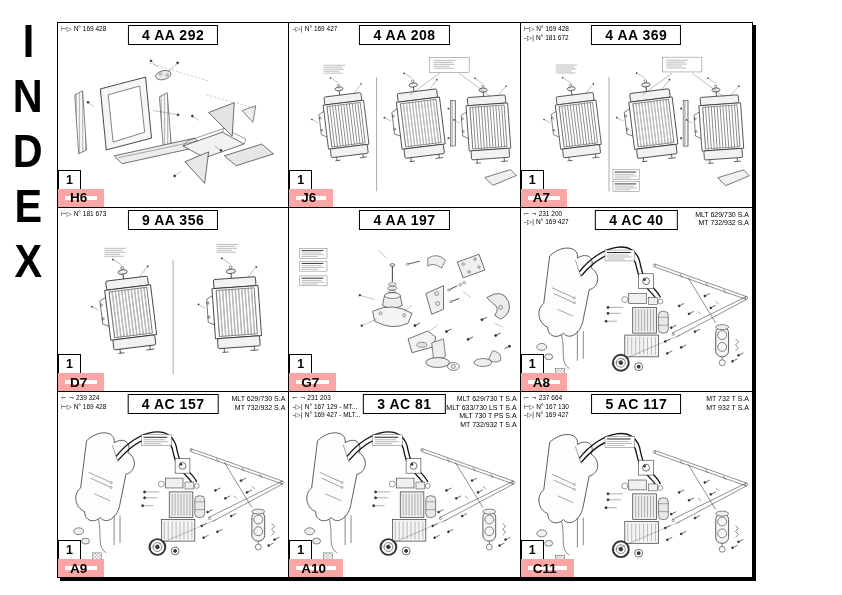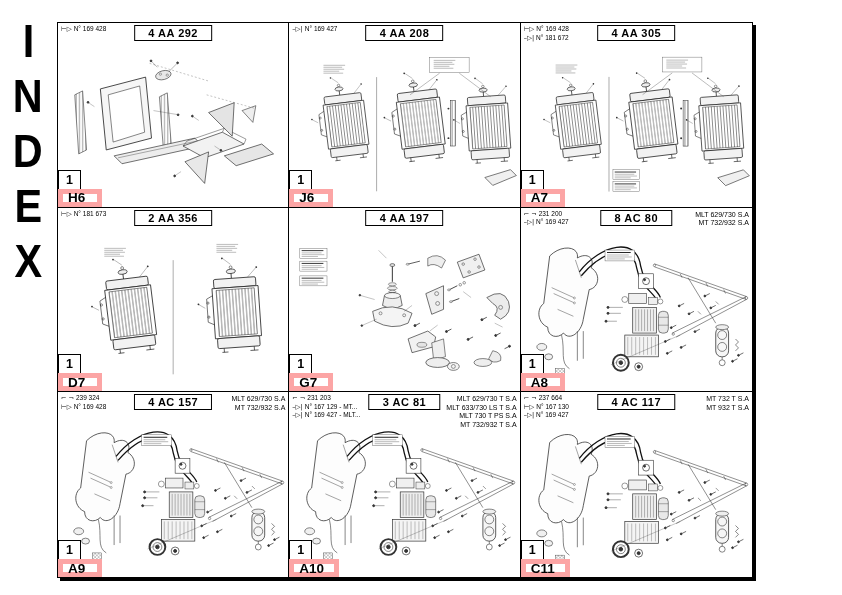--- a/index.html
+++ b/index.html
@@ -21,36 +21,36 @@
   .panel:nth-child(3n){border-right:none;}
   .panel:nth-child(n+7){border-bottom:none;}
 
   
   .refs{position:absolute;left:3px;top:2px;font-size:6.5px;line-height:8.5px;
         white-space:nowrap;z-index:3;}
   .ref-line{display:flex;align-items:center;gap:2px;}
   .ref-icon{font-family:"DejaVu Sans",sans-serif;font-size:6.5px;color:#000;}
   .code-box{position:absolute;left:50%;top:2px;transform:translateX(-50%);
             border:1px solid #000;background:#fff;padding:1px 13px;
-            font-size:11px;font-weight:bold;letter-spacing:.5px;
+            font-size:14px;font-weight:bold;letter-spacing:.5px;
             white-space:nowrap;z-index:3;}
   .models{position:absolute;right:3px;top:3px;text-align:right;font-size:7px;
           line-height:8.5px;white-space:nowrap;z-index:3;}
 
   
   .art{position:absolute;left:1px;top:24px;width:calc(100% - 2px);
        height:calc(100% - 25px);z-index:1;}
 
   
   .sheet-box{position:absolute;left:0;bottom:17px;width:23px;height:20px;
              border:1px solid #000;background:#fff;display:flex;align-items:center;
              justify-content:center;font-size:12.5px;font-weight:bold;z-index:4;
              box-sizing:border-box;}
   .gridref-box{position:absolute;left:0;bottom:0;min-width:44px;height:18px;
-               border:5px solid #fca5a5;background:#fff;display:flex;align-items:center;
+               border:7px solid #fca5a5;background:#fff;display:flex;align-items:center;
                padding:0 10px 0 5px;font-size:13.5px;font-weight:bold;z-index:4;
                box-sizing:border-box;width:fit-content;}
 </style>
 </head>
 <body>
 
 <svg width="0" height="0" style="position:absolute" aria-hidden="true">
 <defs>
   <pattern id="hatch" width="3.2" height="8" patternUnits="userSpaceOnUse">
     <path d="M1.6,0 V8" stroke="#555" stroke-width="0.7"></path>
@@ -309,36 +309,36 @@
     <div class="refs">
       <div class="ref-line">
           <span class="ref-icon">⊢▷</span>
           <span>N° 169 428</span>
         </div>
       <div class="ref-line">
           <span class="ref-icon">–▷|</span>
           <span>N° 181 672</span>
         </div>
     </div>
-    <div class="code-box"><span>4 AA 305</span></div>
+    <div class="code-box"><span>4 AA 369</span></div>
     <svg class="art" viewBox="0 0 232 152" preserveAspectRatio="xMidYMid meet">
         <use href="#art-rad3b"></use>
       </svg>
     <div class="sheet-box">1</div>
     <div class="gridref-box">A7</div>
   </div>
 
   <div class="panel">
     <div class="refs">
       <div class="ref-line">
           <span class="ref-icon">⊢▷</span>
           <span>N° 181 673</span>
         </div>
     </div>
-    <div class="code-box"><span>2 AA 356</span></div>
+    <div class="code-box"><span>9 AA 356</span></div>
     <svg class="art" viewBox="0 0 232 152" preserveAspectRatio="xMidYMid meet">
         <use href="#art-rad2"></use>
       </svg>
     <div class="sheet-box">1</div>
     <div class="gridref-box">D7</div>
   </div>
 
   <div class="panel">
     <div class="code-box"><span>4 AA 197</span></div>
     <svg class="art" viewBox="0 0 232 152" preserveAspectRatio="xMidYMid meet">
@@ -352,21 +352,21 @@
     <div class="refs">
       <div class="ref-line">
           <span class="ref-icon">⌐ ¬</span>
           <span>231 200</span>
         </div>
       <div class="ref-line">
           <span class="ref-icon">–▷|</span>
           <span>N° 169 427</span>
         </div>
     </div>
-    <div class="code-box"><span>8 AC 80</span></div>
+    <div class="code-box"><span>4 AC 40</span></div>
     <div class="models">
       <div>MLT 629/730 S.A</div>
       <div>MT 732/932 S.A</div>
     </div>
     <svg class="art" viewBox="0 0 232 152" preserveAspectRatio="xMidYMid meet">
         <use href="#art-hydraulic"></use>
       </svg>
     <div class="sheet-box">1</div>
     <div class="gridref-box">A8</div>
   </div>
@@ -431,21 +431,21 @@
         </div>
       <div class="ref-line">
           <span class="ref-icon">⊢▷</span>
           <span>N° 167 130</span>
         </div>
       <div class="ref-line">
           <span class="ref-icon">–▷|</span>
           <span>N° 169 427</span>
         </div>
     </div>
-    <div class="code-box"><span>4 AC 117</span></div>
+    <div class="code-box"><span>5 AC 117</span></div>
     <div class="models">
       <div>MT 732 T S.A</div>
       <div>MT 932 T S.A</div>
     </div>
     <svg class="art" viewBox="0 0 232 152" preserveAspectRatio="xMidYMid meet">
         <use href="#art-hydraulic" transform="translate(0,2)"></use>
       </svg>
     <div class="sheet-box">1</div>
     <div class="gridref-box">C11</div>
   </div>

